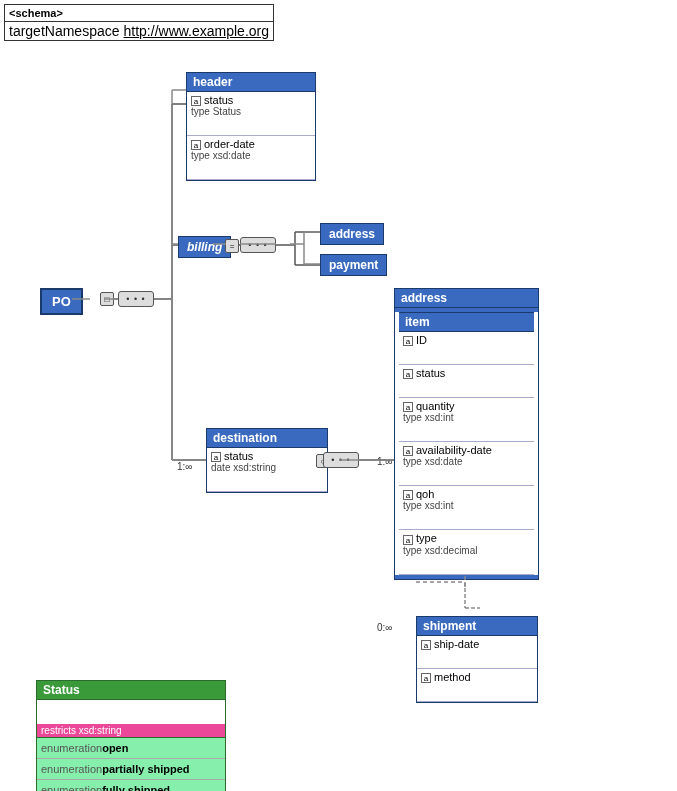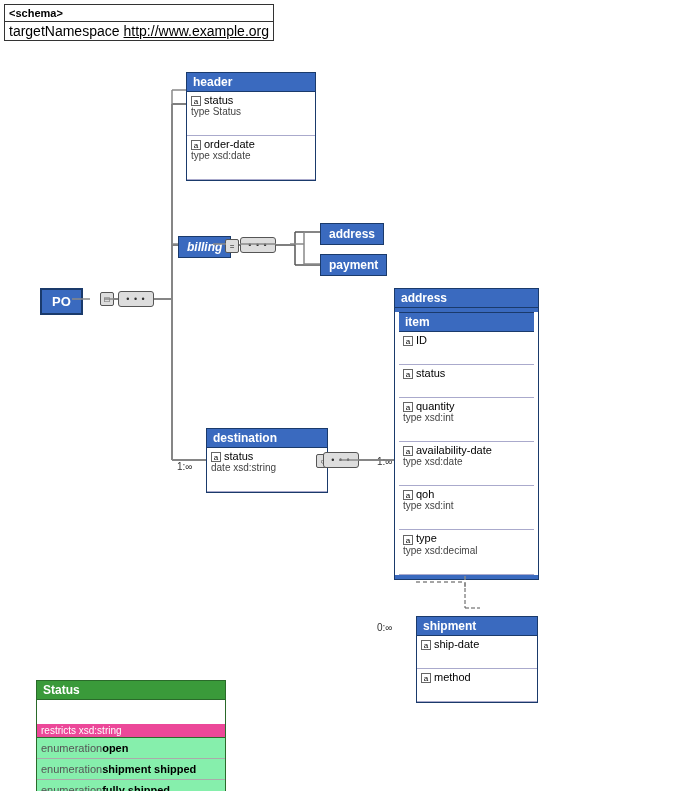--- a/index.html
+++ b/index.html
@@ -382,21 +382,21 @@
 
   <div class="status-box" style="left:36px; top:680px; min-width:190px;">
     <div class="status-title">Status</div>
     <div class="status-subtext">restricts xsd:string</div>
     <div class="status-row">
       <span class="enum-key">enumeration</span>
       <span class="enum-val">open</span>
     </div>
     <div class="status-row">
       <span class="enum-key">enumeration</span>
-      <span class="enum-val">shipment shipped</span>
+      <span class="enum-val">partially shipped</span>
     </div>
     <div class="status-row">
       <span class="enum-key">enumeration</span>
       <span class="enum-val">fully shipped</span>
     </div>
   </div>
 
   <svg class="lines-svg">
 
     <line x1="72" y1="299" x2="90" y2="299" stroke="#888" stroke-width="1.5"></line>

